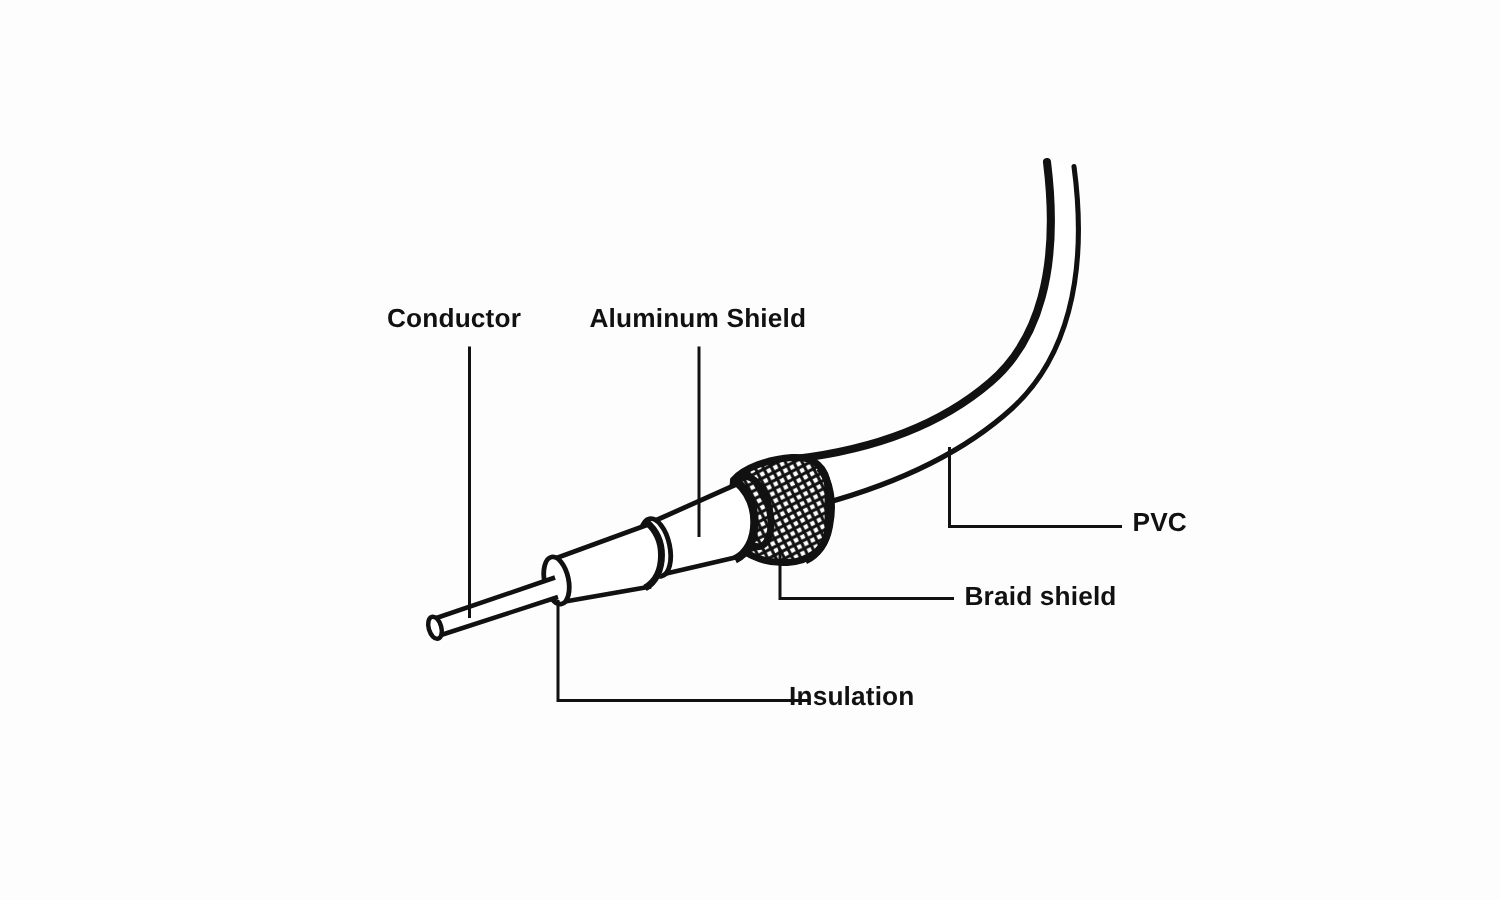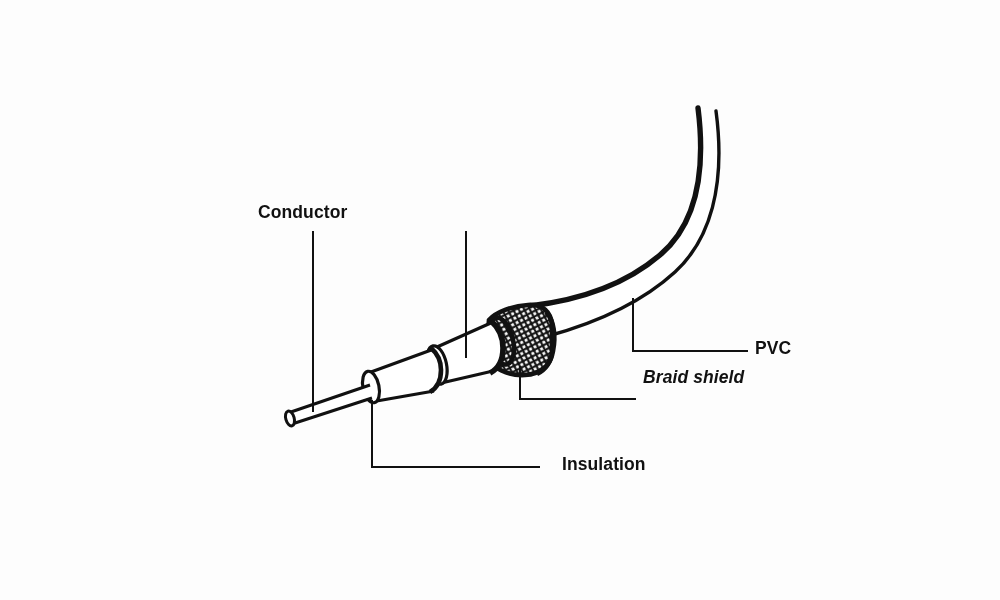--- a/index.html
+++ b/index.html
@@ -33,22 +33,22 @@
     font-weight: bold;
     font-size: 17.5px;
     color: #111111;
     white-space: nowrap;
     letter-spacing: 0.1px;
     line-height: 1;
   }
   #label-conductor  { left: 258px; top: 204px; }
   #label-aluminum   { left: 393px; top: 204px; }
   #label-pvc        { left: 755px; top: 340px; text-align: right; }
-  #label-braid      { left: 643px; top: 369px; font-style: italic; }
-  #label-insulation { left: 562px; top: 456px; }
+  #label-braid      { left: 643px; top: 389px; }
+  #label-insulation { left: 526px; top: 456px; }
 </style>
 </head>
 <body>
 
 <div id="diagram-root">
 
   <svg class="figure" viewBox="0 0 1000 600" xmlns="http://www.w3.org/2000/svg">
 
     <defs>
       <pattern id="braidMesh" width="7" height="7" patternUnits="userSpaceOnUse" patternTransform="rotate(18)">
@@ -171,20 +171,21 @@
       <polyline points="633,298 633,351 748,351"></polyline>
 
       <polyline points="520,366 520,399 636,399"></polyline>
 
       <polyline points="372,400 372,467 540,467"></polyline>
     </g>
   </svg>
 
   <div class="lbl" id="label-conductor">Conductor</div>
 
+  <div class="lbl" id="label-aluminum">Aluminum Shield</div>
 
   <div class="lbl" id="label-pvc">PVC</div>
 
   <div class="lbl" id="label-braid">Braid shield</div>
 
   <div class="lbl" id="label-insulation">Insulation</div>
 
 </div>
 
 </body></html>

